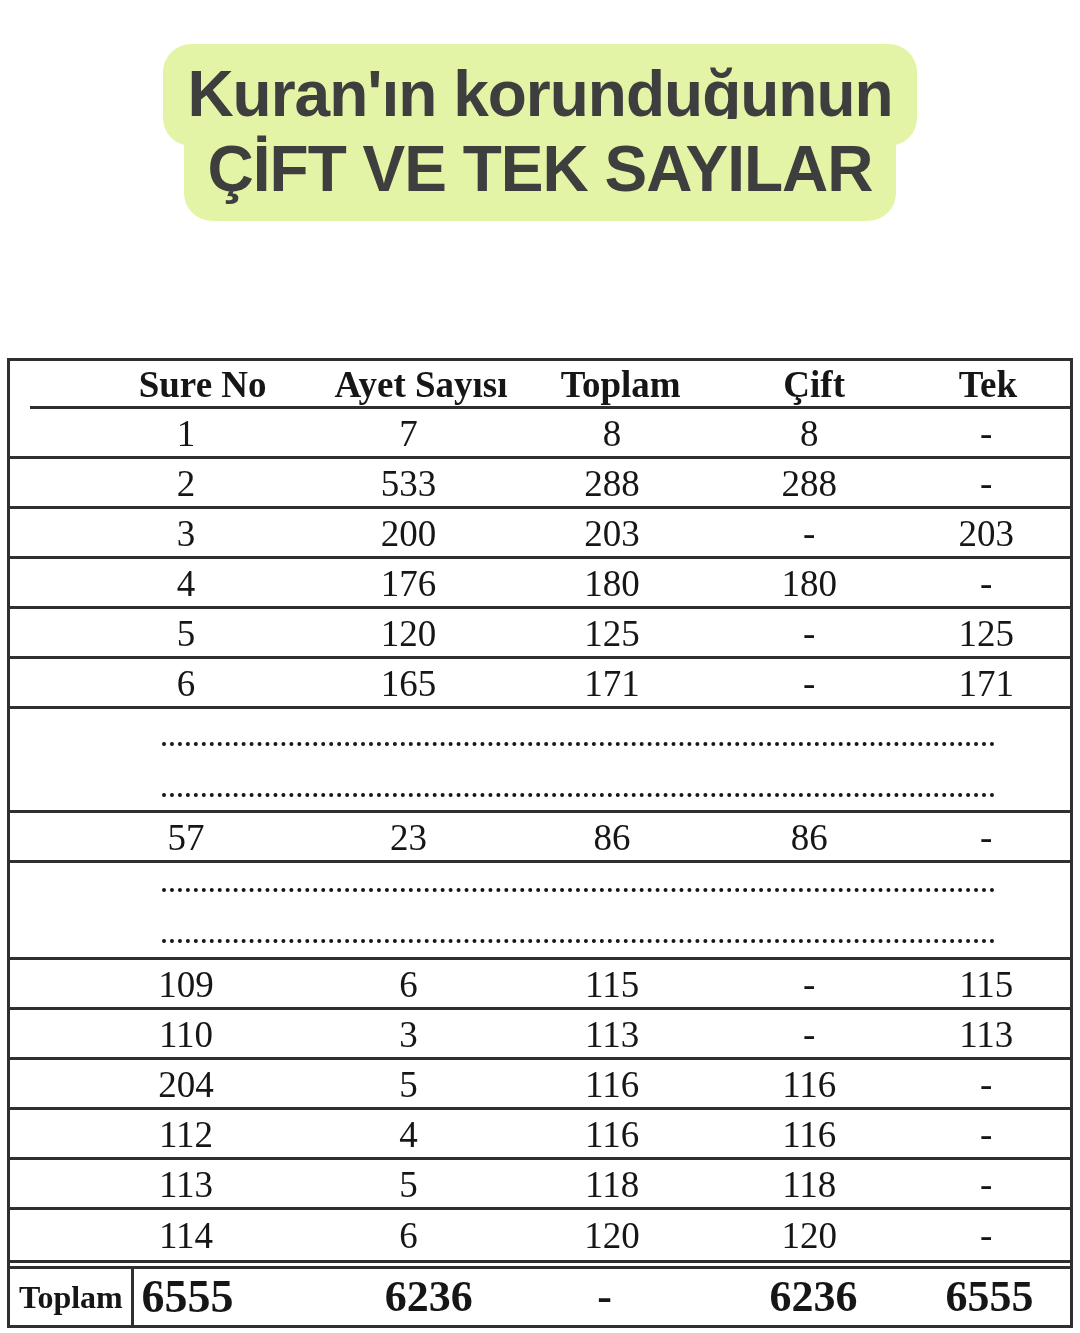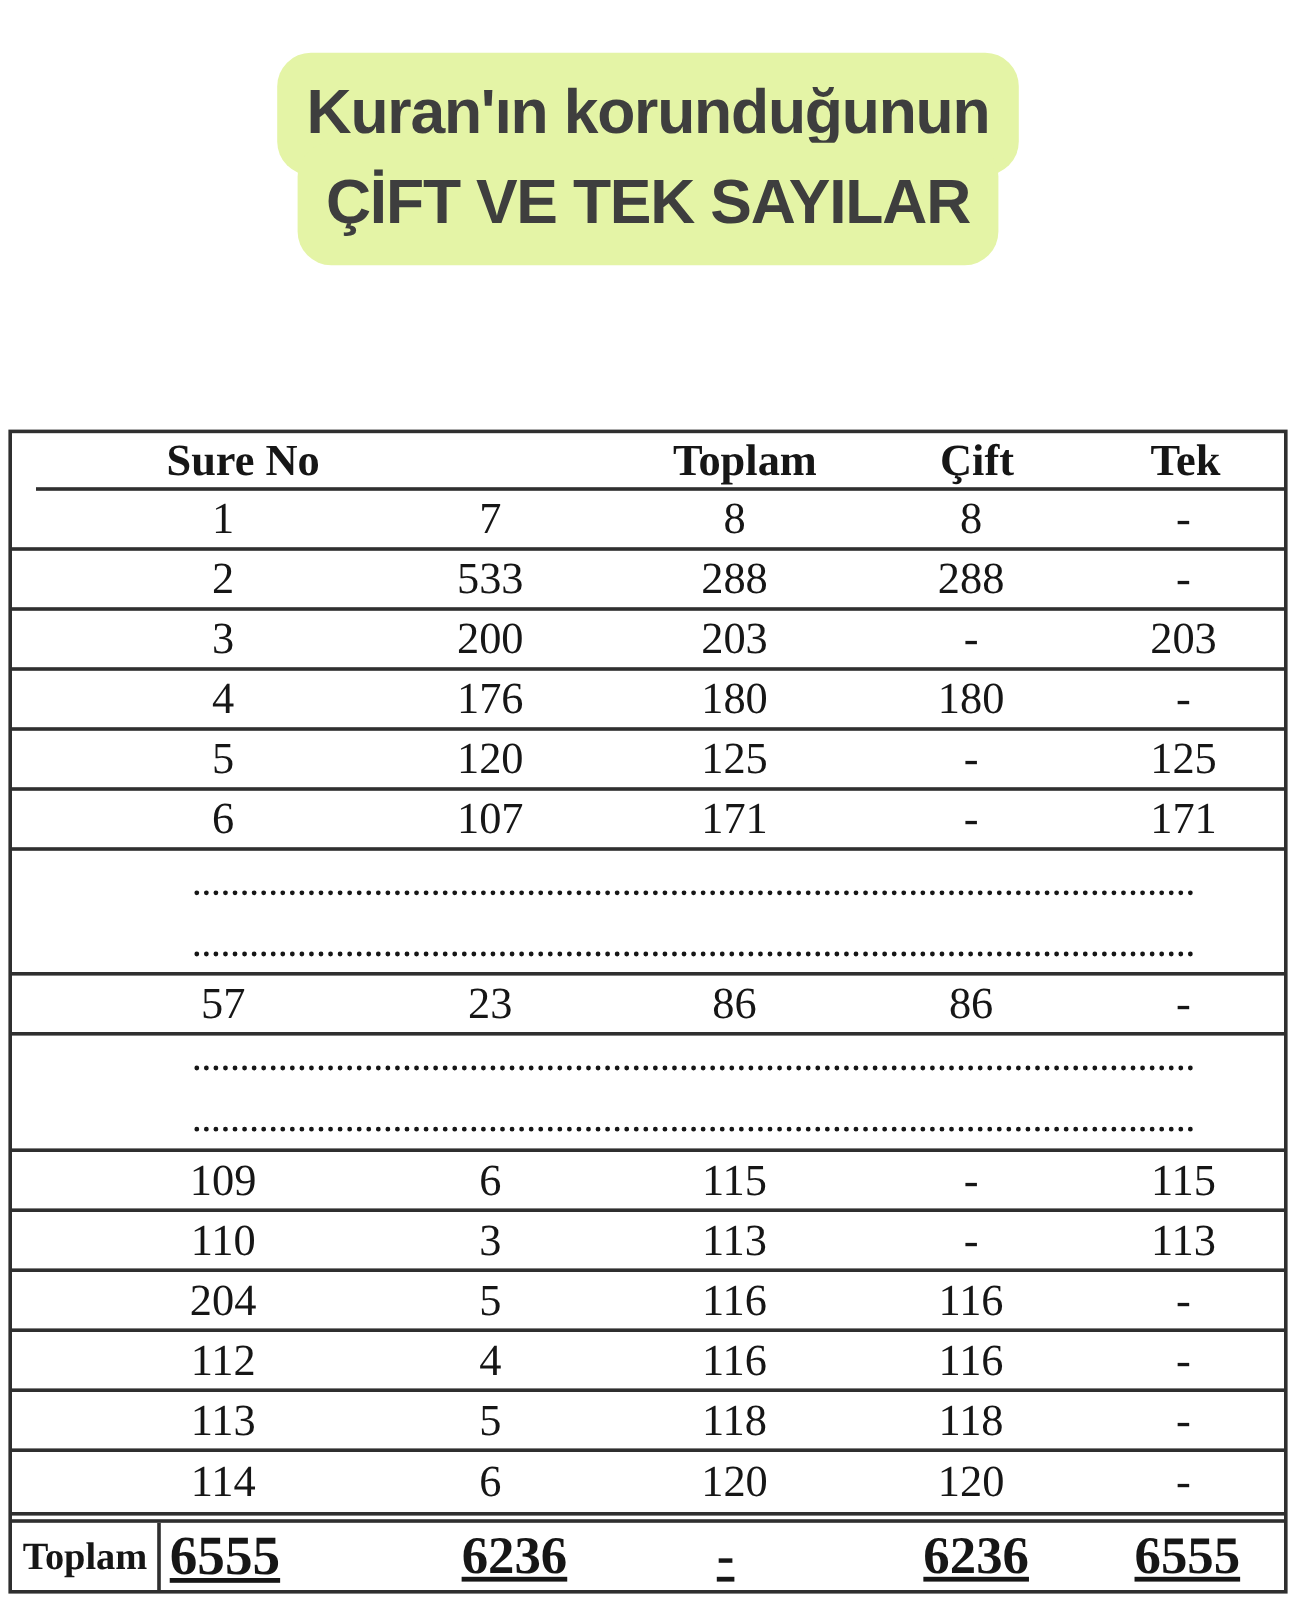--- a/index.html
+++ b/index.html
@@ -2,21 +2,21 @@
 <html style="--highlight: #e4f4a6; --title-text: #3e3e3e; --table-line: #2f2f2f; --table-text: #161616;"><head>
 <meta charset="utf-8">
 <style>
   html,body{margin:0;padding:0;background:#ffffff;}
   .page{position:relative;width:1080px;height:1333px;background:#fff;overflow:hidden;
         font-family:"Liberation Serif",serif;}
 
   
   .title-block{position:absolute;top:44px;left:0;width:100%;text-align:center;
                font-family:"Liberation Sans",sans-serif;font-weight:bold;
-               font-size:52px;letter-spacing:-1px;color:var(--title-text);}
+               font-size:64px;letter-spacing:-1px;color:var(--title-text);}
   .title-line{line-height:0;}
   .title-line + .title-line{margin-top:-27px;}
   .hl{display:inline-block;background:var(--highlight);line-height:74px;
       padding:13px 24px 15px;border-radius:28px;}
   .title-line.shift .hl{transform:translateX(45px);}
 
   
   .table-wrap{position:absolute;top:358px;left:7px;right:7px;
               border:3px solid var(--table-line);background:#fff;}
   .trow{position:relative;box-sizing:border-box;border-bottom:3px solid var(--table-line);}
@@ -32,40 +32,41 @@
   .hcell{font-weight:bold;}
   .dotline{position:absolute;left:14.3%;width:78.6%;height:0;
            border-top:4px dotted var(--table-text);}
   .dots-1 .dot-a{top:33px}  .dots-1 .dot-b{top:84px}
   .dots-2 .dot-a{top:25px}  .dots-2 .dot-b{top:76px}
 
   .tlabel{position:absolute;left:9px;top:50%;transform:translateY(-50%);
           font-weight:bold;font-size:32px;color:var(--table-text);}
   .tdivider{position:absolute;left:11.4%;top:0;height:100%;width:3px;
             background:var(--table-line);}
-  .tval{font-weight:bold;font-size:44px;text-decoration:underline;}
+  .tval{font-weight:bold;font-size:44px;}
   .tval.first{transform:translateY(-50%);font-size:46px;}
 </style>
 </head>
 <body>
 
 <div class="page">
 
   <header class="title-block">
     <div class="title-line">
       <span class="hl">Kuran'ın korunduğunun</span>
     </div>
     <div class="title-line">
       <span class="hl">ÇİFT VE TEK SAYILAR</span>
     </div>
   </header>
 
   <div class="table-wrap">
       <div class="trow header">
         <div class="cell hcell" style="left: 16.6%;">Sure No</div>
+        <div class="cell hcell" style="left: 37.6%;">Ayet Sayısı</div>
         <div class="cell hcell" style="left: 56.8%;">Toplam</div>
         <div class="cell hcell" style="left: 75.4%;">Çift</div>
         <div class="cell hcell" style="left: 92.1%;">Tek</div>
       </div>
       <div class="trow body">
         <div class="cell" style="left: 16.6%;">1</div>
         <div class="cell" style="left: 37.6%;">7</div>
         <div class="cell" style="left: 56.8%;">8</div>
         <div class="cell" style="left: 75.4%;">8</div>
         <div class="cell" style="left: 92.1%;">-</div>
@@ -93,21 +94,21 @@
       </div>
       <div class="trow body">
         <div class="cell" style="left: 16.6%;">5</div>
         <div class="cell" style="left: 37.6%;">120</div>
         <div class="cell" style="left: 56.8%;">125</div>
         <div class="cell" style="left: 75.4%;">-</div>
         <div class="cell" style="left: 92.1%;">125</div>
       </div>
       <div class="trow body">
         <div class="cell" style="left: 16.6%;">6</div>
-        <div class="cell" style="left: 37.6%;">107</div>
+        <div class="cell" style="left: 37.6%;">165</div>
         <div class="cell" style="left: 56.8%;">171</div>
         <div class="cell" style="left: 75.4%;">-</div>
         <div class="cell" style="left: 92.1%;">171</div>
       </div>
       <div class="trow dots-1">
         <div class="dotline dot-a"></div>
         <div class="dotline dot-b"></div>
       </div>
       <div class="trow body">
         <div class="cell" style="left: 16.6%;">57</div>

